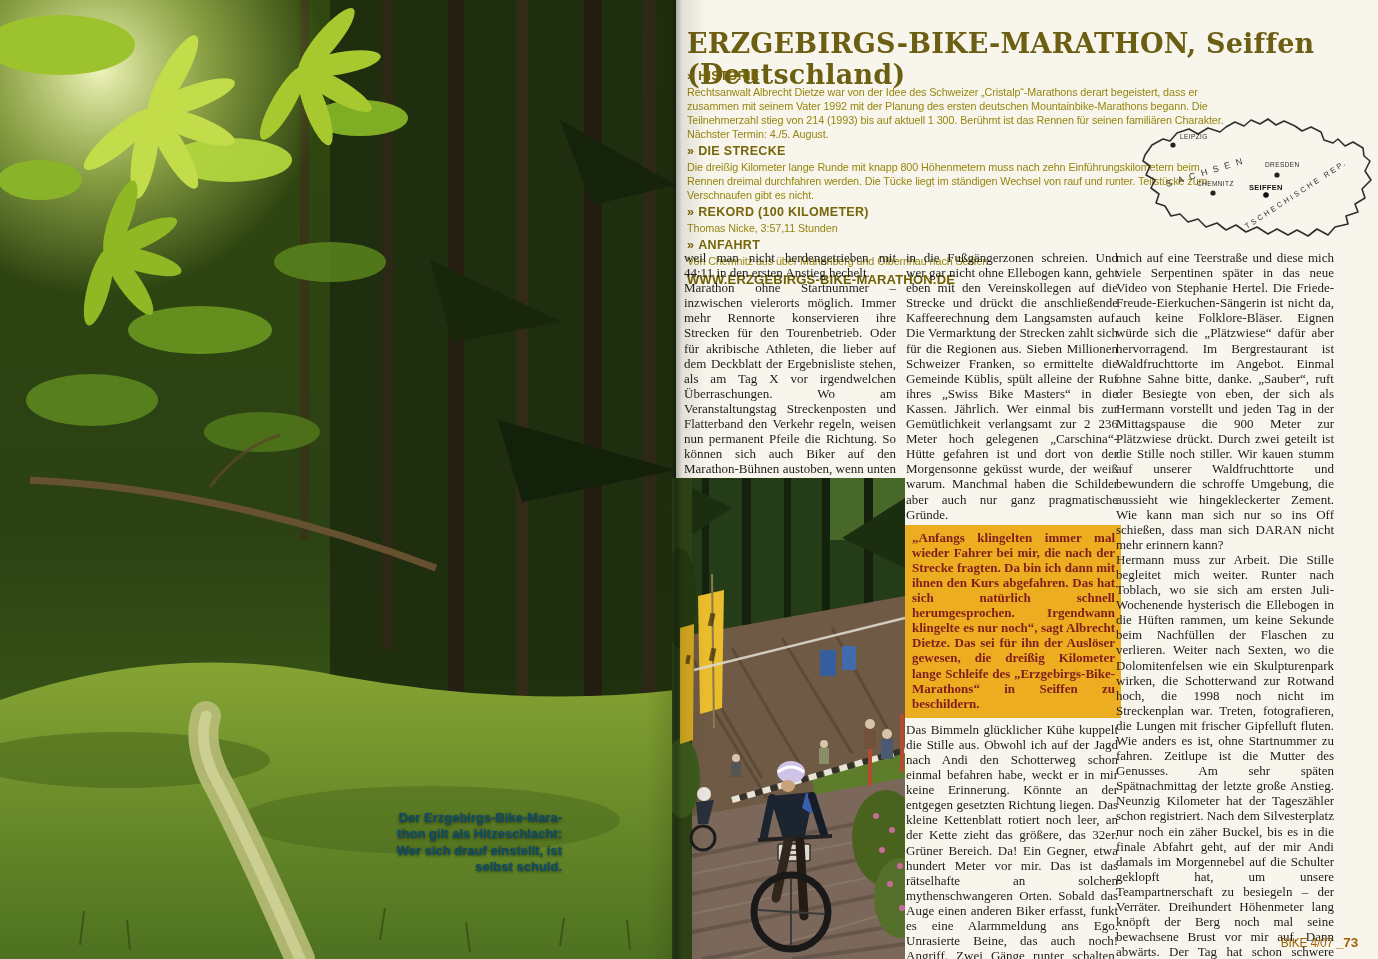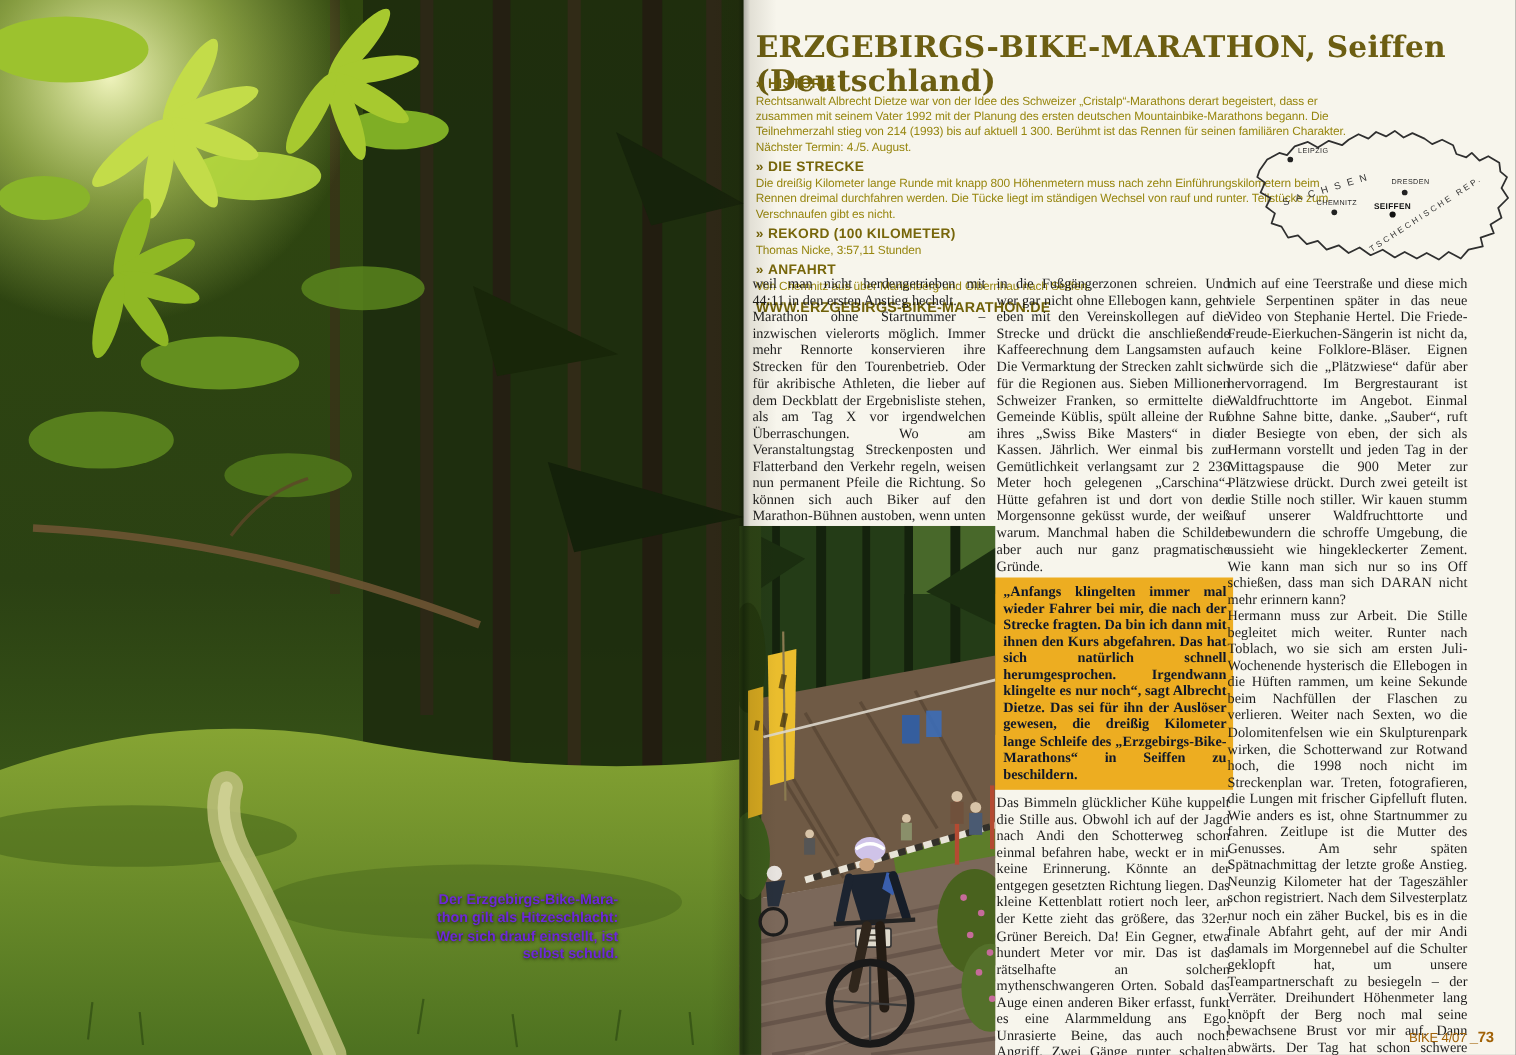--- a/index.html
+++ b/index.html
@@ -5,21 +5,21 @@
   html,body{margin:0;padding:0;background:#565656;}
   .spread{
     position:relative;width:1378px;height:959px;overflow:hidden;
     background:#f7f5ec;font-family:"Liberation Serif",serif;
   }
   
   .left-photo{position:absolute;left:0;top:0;width:676px;height:959px;overflow:hidden;}
   .left-photo svg{display:block;}
   .photo-caption{
     position:absolute;left:340px;top:810px;width:222px;
-    text-align:right;color:#6d28d9;
+    text-align:right;color:#0c4a6e;
     font-family:"Liberation Sans",sans-serif;font-weight:bold;
     font-size:13px;line-height:1.26;white-space:pre-line;
     text-shadow:0 1px 3px rgba(0,0,0,.65);
   }
   .gutter{
     position:absolute;left:646px;top:0;width:60px;height:959px;pointer-events:none;
     background:linear-gradient(90deg,rgba(0,0,0,0) 0%,rgba(40,32,10,.14) 42%,rgba(0,0,0,.30) 50%,rgba(40,32,10,.10) 60%,rgba(0,0,0,0) 100%);
   }
   
   .title{
@@ -47,21 +47,21 @@
   
   .col{
     position:absolute;top:250px;text-align:justify;
     font-size:13px;line-height:15.1px;color:#1c1c1c;
   }
   .col p{margin:0;}
   .col-1{left:684px;width:212px;height:226px;overflow:hidden;}
   .col-2{left:906px;width:212px;height:700px;}
   .col-3{left:1116px;width:218px;height:700px;}
   .pull-quote{
-    background:#edad21;color:#0f172a;font-weight:bold;
+    background:#edad21;color:#7f1d1d;font-weight:bold;
     padding:5px 6px 7px 9px;margin:3px -3px 4px -3px;
   }
   
   .biker-photo{position:absolute;left:672px;top:478px;width:233px;height:481px;overflow:hidden;}
   
   .footer{
     position:absolute;right:20px;top:935px;
     font-family:Liberation Sans, sans-serif;font-size:12px;color:#a16207;
     letter-spacing:-0.2px;
   }

